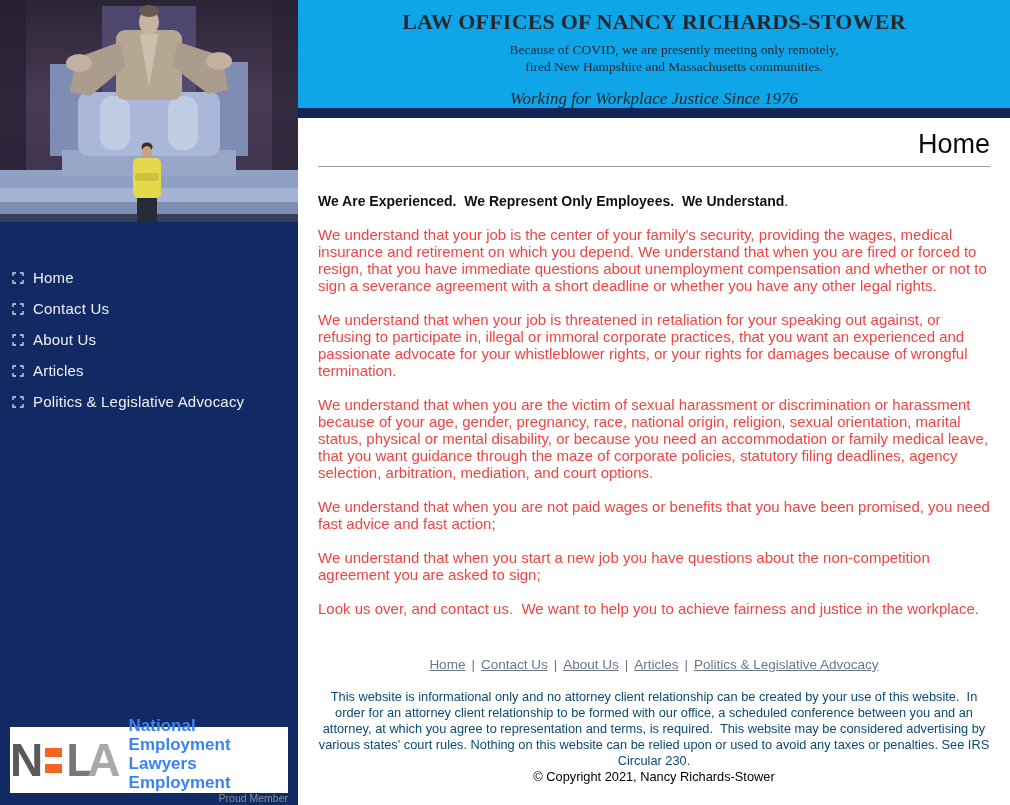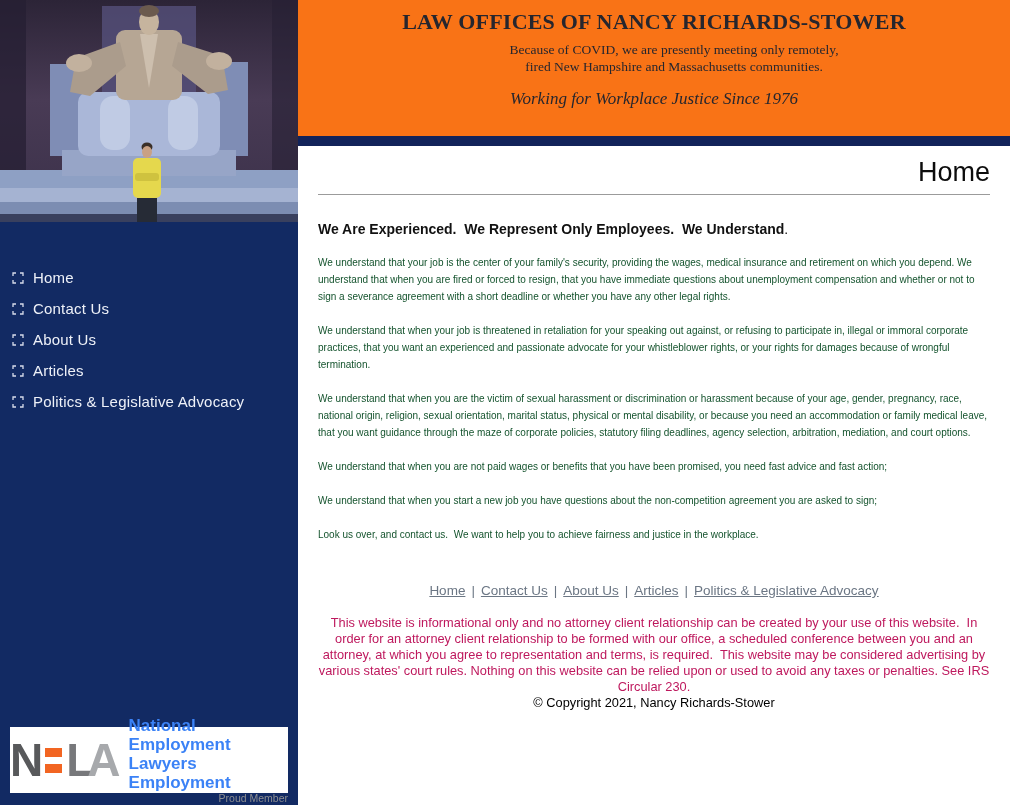--- a/index.html
+++ b/index.html
@@ -42,56 +42,56 @@
   .nela-e i:nth-child(1) { top: 3px; }
   .nela-e i:nth-child(2) { top: 19px; }
   .nela-text { line-height: 1.12; }
   .nela-text .orange { color: #3b82f6; font-weight: bold; font-size: 17px; }
   .nela-text .proud { color: #8d8e91; font-size: 10.5px; text-align: right; margin-top: 1px; }
 
   
   .content-col { flex: 1; display: flex; flex-direction: column; background: #ffffff; }
 
   .top-banner {
-    height: 136px; background: #f97316; text-align: center;
+    height: 108px; background: #0ea5e9; text-align: center;
     font-family: "Liberation Serif", serif; color: #26262e;
     padding-top: 9px;
   }
   .banner-title { font-size: 22px; font-weight: bold; letter-spacing: 0.2px; }
   .banner-sub { font-size: 13.5px; line-height: 17px; margin-top: 6px; padding-left: 40px; }
   .banner-tagline { font-size: 17px; font-style: italic; margin-top: 14px; }
 
   .navy-bar { height: 10px; background: #12235a; }
 
   .main { flex: 1; padding: 0 20px; color: #111111; }
   .page-title {
     text-align: right; font-size: 27px; font-weight: normal;
     color: #0c0c0c; margin-top: 11px;
   }
   .title-rule { border: none; border-top: 1px solid #9b9b9b; margin: 6px 0 0 0; }
 
   .lead { font-size: 14px; margin-top: 26px; white-space: pre-wrap; }
   .lead b { font-weight: bold; }
 
   .para {
-    font-size: 10px; line-height: 17px; margin-top: 17px;
-    white-space: pre-wrap; color: #14532d;
+    font-size: 15px; line-height: 17px; margin-top: 17px;
+    white-space: pre-wrap; color: #ef4444;
   }
 
   .footer-links {
     text-align: center; margin-top: 40px; font-size: 13.5px; color: #6b7684;
   }
   .footer-links a {
     color: #6b7684; text-decoration: underline; cursor: pointer;
   }
   .footer-links .sep { margin: 0 6px; text-decoration: none; }
 
   .disclaimer {
     text-align: center; font-size: 12.8px; line-height: 16px;
-    margin-top: 17px; white-space: pre-wrap; color: #be185d;
+    margin-top: 17px; white-space: pre-wrap; color: #0c4a6e;
   }
   .copyright { text-align: center; font-size: 12.8px; line-height: 16px; color: #000000; }
 </style>
 </head>
 <body>
 
 <div class="page">
 
   <div class="sidebar">
 

